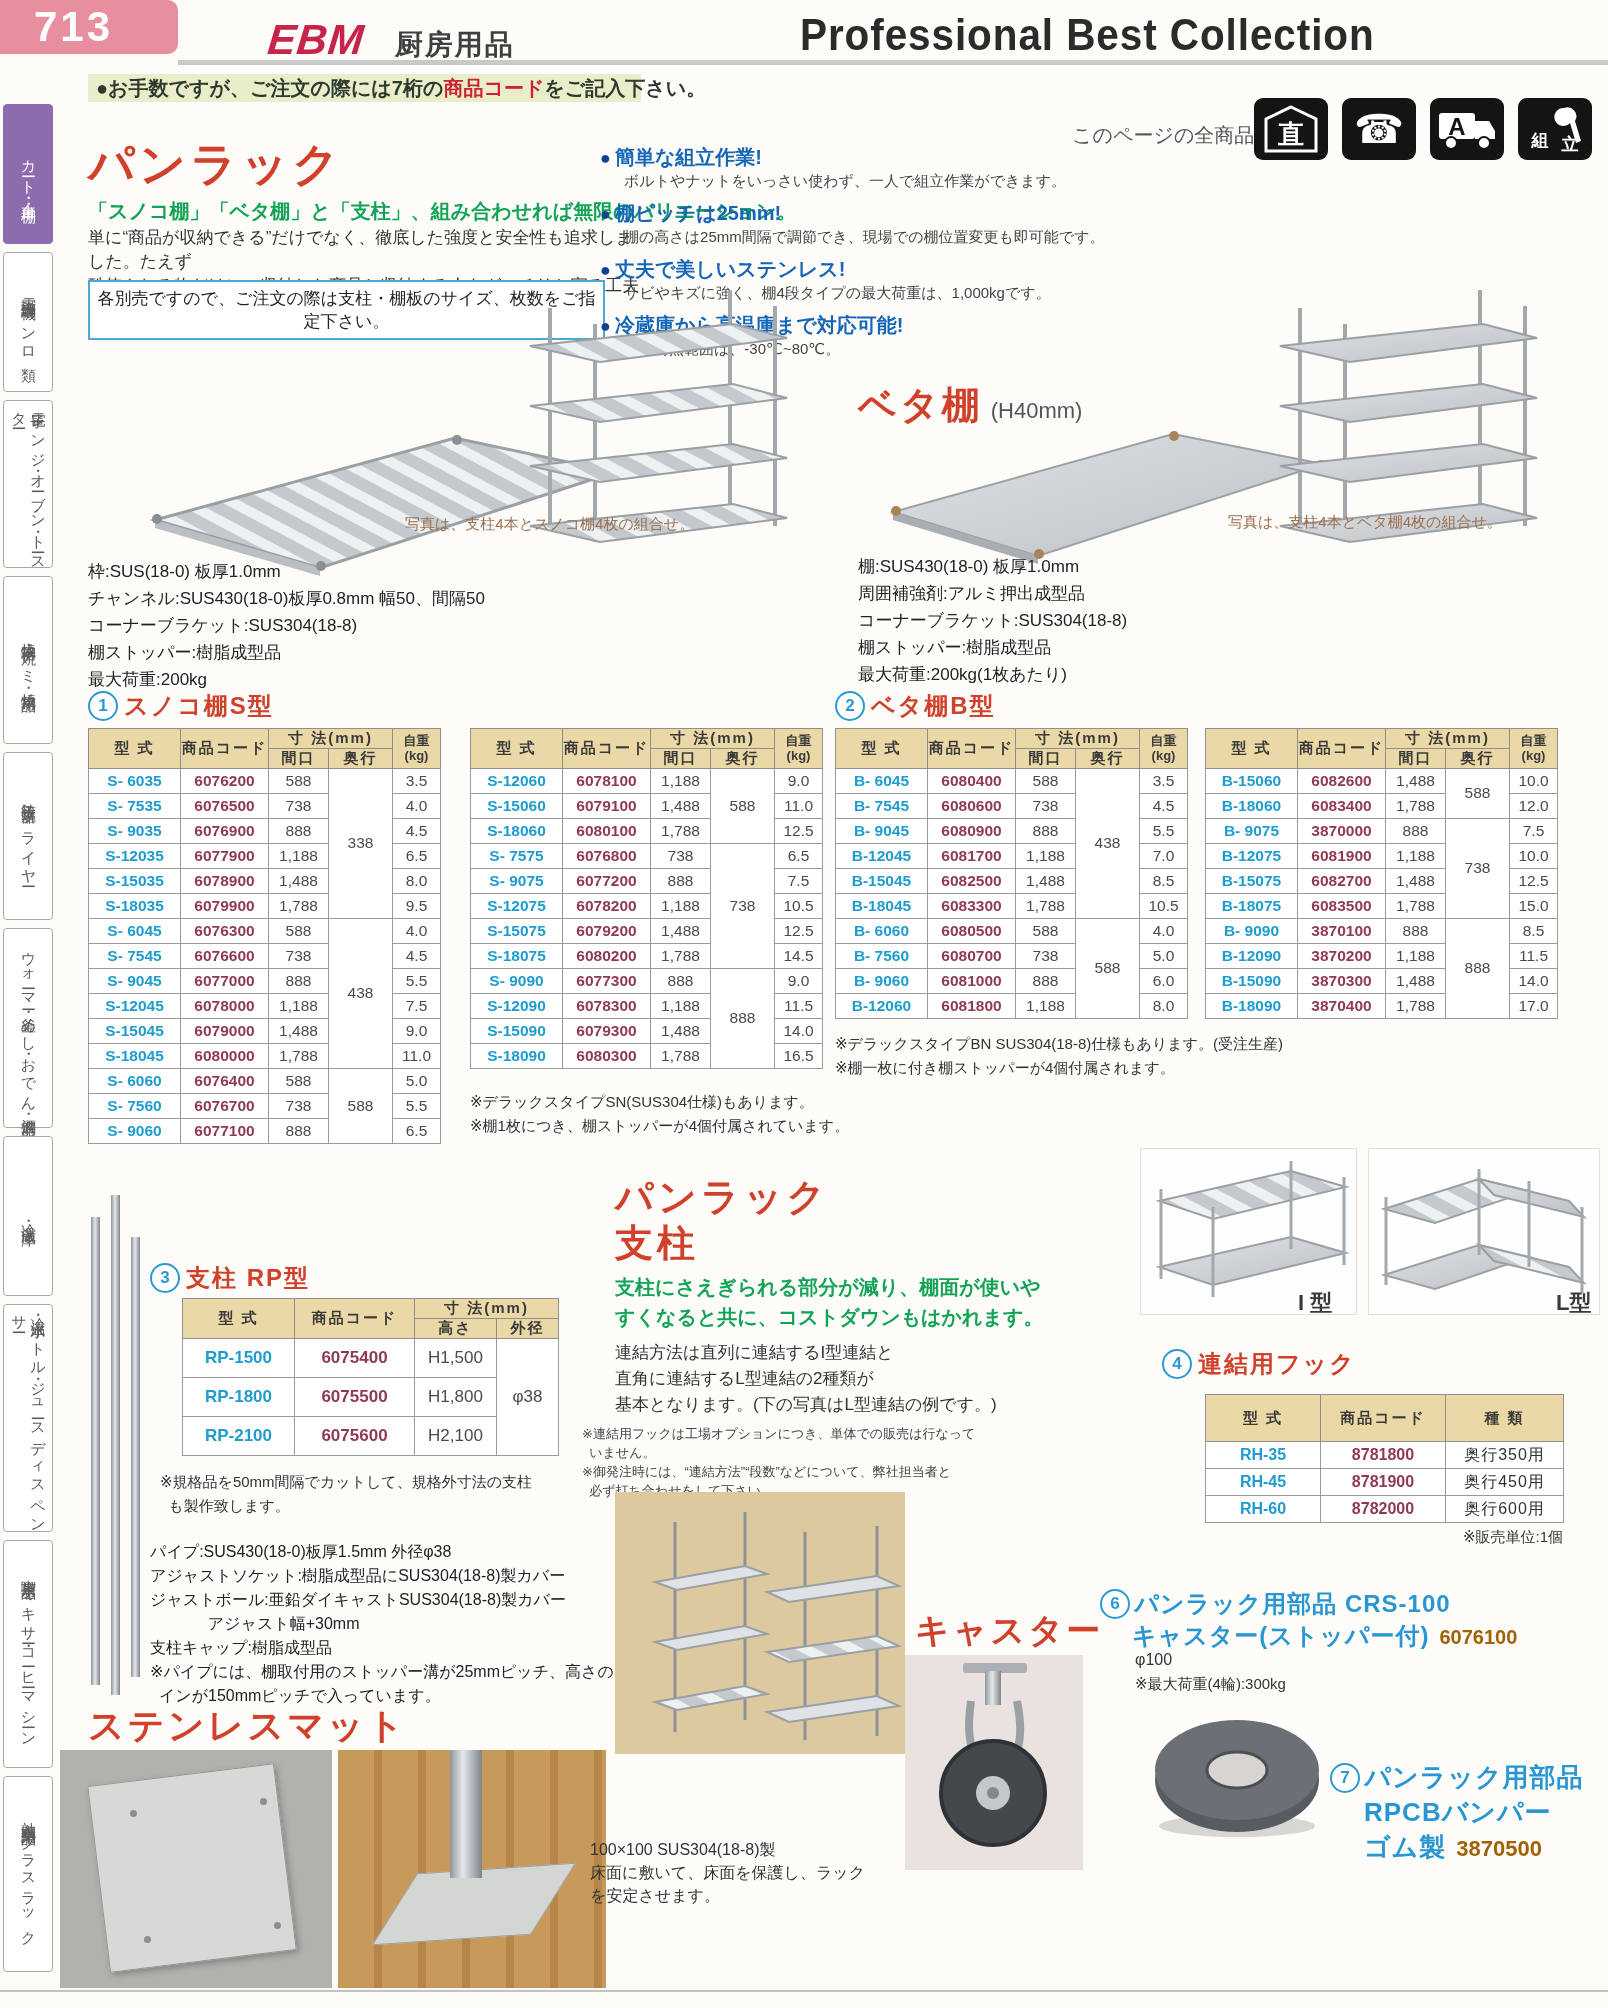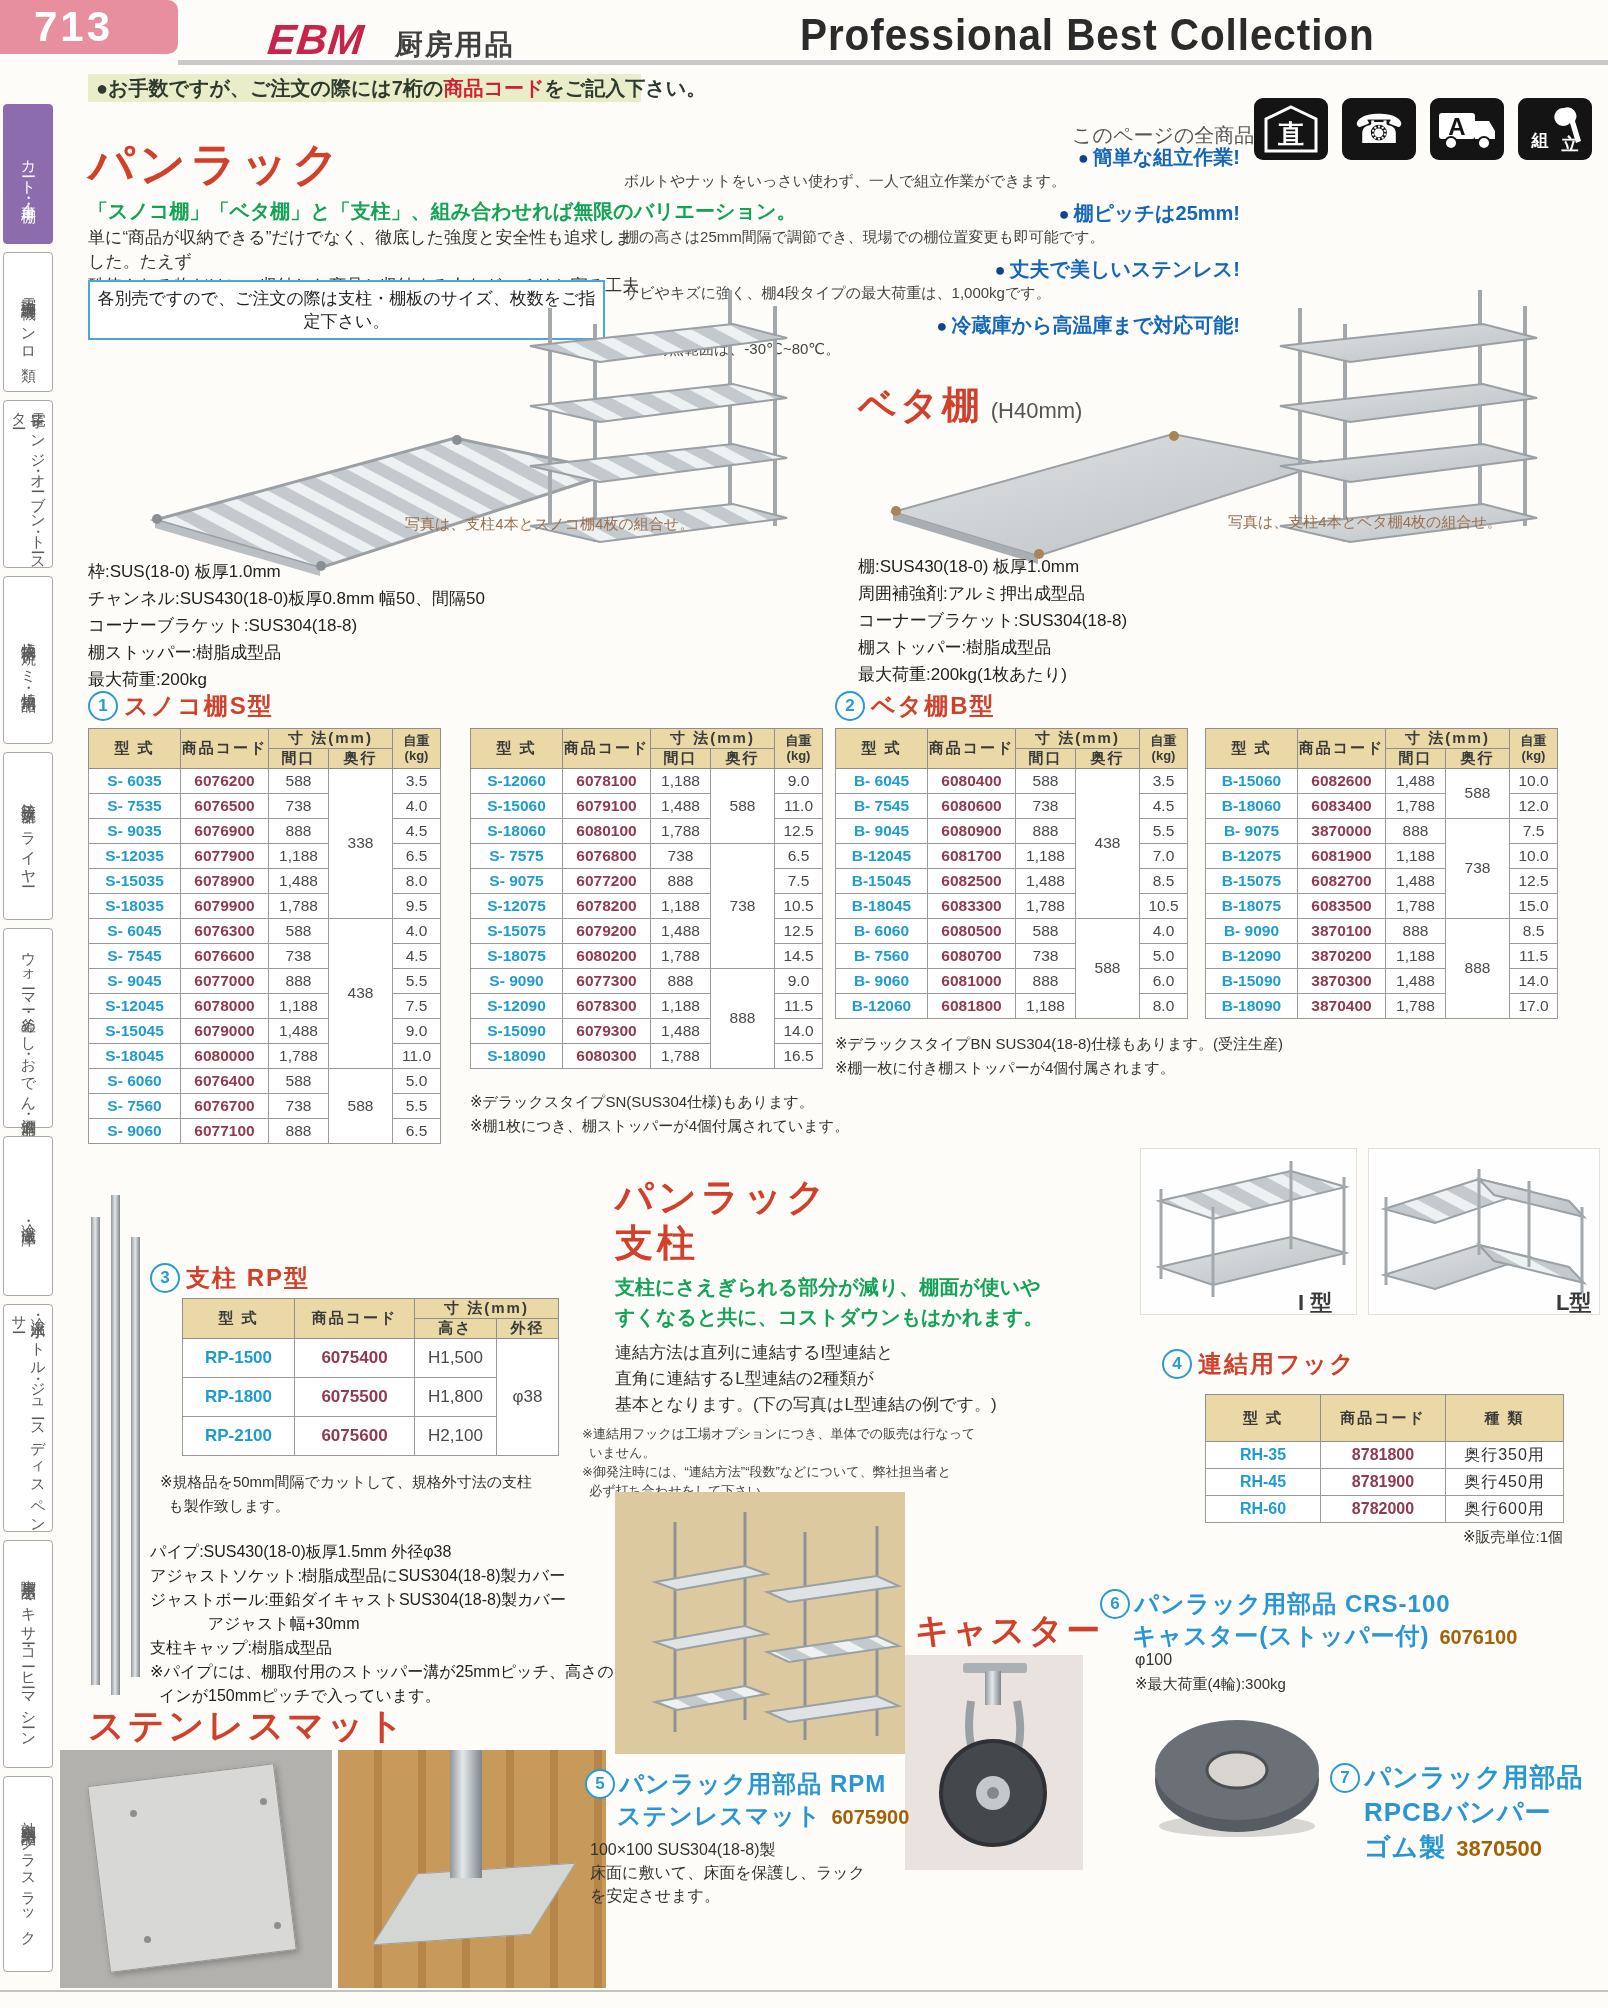--- a/index.html
+++ b/index.html
@@ -32,21 +32,21 @@
   .sb-item:nth-child(9){height:228px;}
   .sb-item:nth-child(10){height:196px;}
 
   
   .pl-title{position:absolute;left:88px;top:134px;font-size:46px;font-weight:bold;color:#d0402b;letter-spacing:4px;}
   .pl-lead{position:absolute;left:88px;top:198px;font-size:20px;font-weight:bold;color:#13a356;white-space:nowrap;}
   .pl-body{position:absolute;left:88px;top:226px;font-size:17px;color:#333;line-height:24px;width:560px;}
   .order-box{position:absolute;left:88px;top:280px;width:505px;border:2px solid #49a8d8;background:#fff;font-size:17px;color:#222;text-align:center;padding:5px 4px;}
   .features{position:absolute;left:600px;top:144px;width:640px;}
   .feature{margin-bottom:9px;}
-  .f-title{font-size:20px;font-weight:bold;color:#1566b8;text-align:right;}
+  .f-title{font-size:20px;font-weight:bold;color:#1566b8;}
   .f-title .dot{color:#14418f;font-size:18px;margin-right:4px;}
   .f-desc{font-size:15px;color:#444;margin-left:24px;margin-top:1px;}
   .page-all{position:absolute;left:1072px;top:122px;font-size:20px;color:#555;}
   .icons{position:absolute;left:1254px;top:98px;display:flex;gap:14px;}
   .icon{width:74px;height:62px;background:#141414;border-radius:9px;color:#fff;position:relative;display:flex;align-items:center;justify-content:center;}
   .icon svg{display:block;}
   .icon .phone-glyph{font-size:40px;line-height:1;}
 
   
   .sec-title{position:absolute;font-size:38px;font-weight:bold;color:#d0402b;letter-spacing:3px;white-space:nowrap;}
@@ -803,25 +803,20 @@
     <div class="plate"></div>
     <div class="hole" style="left:70px;top:60px;"></div>
       <div class="hole" style="left:200px;top:48px;"></div>
     <div class="hole" style="left:84px;top:186px;"></div>
       <div class="hole" style="left:214px;top:172px;"></div>
   </div>
   <div class="photo mat2" style="left:338px;top:1750px;width:268px;height:238px;">
     <div class="base"></div>
     <div class="pole"></div>
   </div>
-  <div class="part-head" style="left:585px;top:1768px;">
-    <span class="cnum">5</span>
-    <span class="l1">パンラック用部品 RPM</span><br>
-    <span class="l2" style="margin-left:32px;">ステンレスマット</span><span class="code">6075900</span>
-  </div>
   <div class="part-sub" style="left:590px;top:1838px;"><div class="pdline">100×100 SUS304(18-8)製</div><div class="pdline">床面に敷いて、床面を保護し、ラック</div><div class="pdline">を安定させます。</div></div>
 
   <svg class="photo" style="left:1145px;top:1708px;" width="185" height="135" viewBox="0 0 185 135">
     <ellipse cx="92" cy="118" rx="78" ry="11" fill="rgba(0,0,0,0.15)"></ellipse>
     <ellipse cx="92" cy="72" rx="82" ry="52" fill="#565c61"></ellipse>
     <ellipse cx="92" cy="62" rx="82" ry="50" fill="#6a7076"></ellipse>
     <ellipse cx="92" cy="62" rx="30" ry="18" fill="#d8d4cf"></ellipse>
     <ellipse cx="92" cy="62" rx="30" ry="18" fill="none" stroke="#4a4f53" stroke-width="3"></ellipse>
   </svg>
   <div class="part-head" style="left:1330px;top:1760px;">

